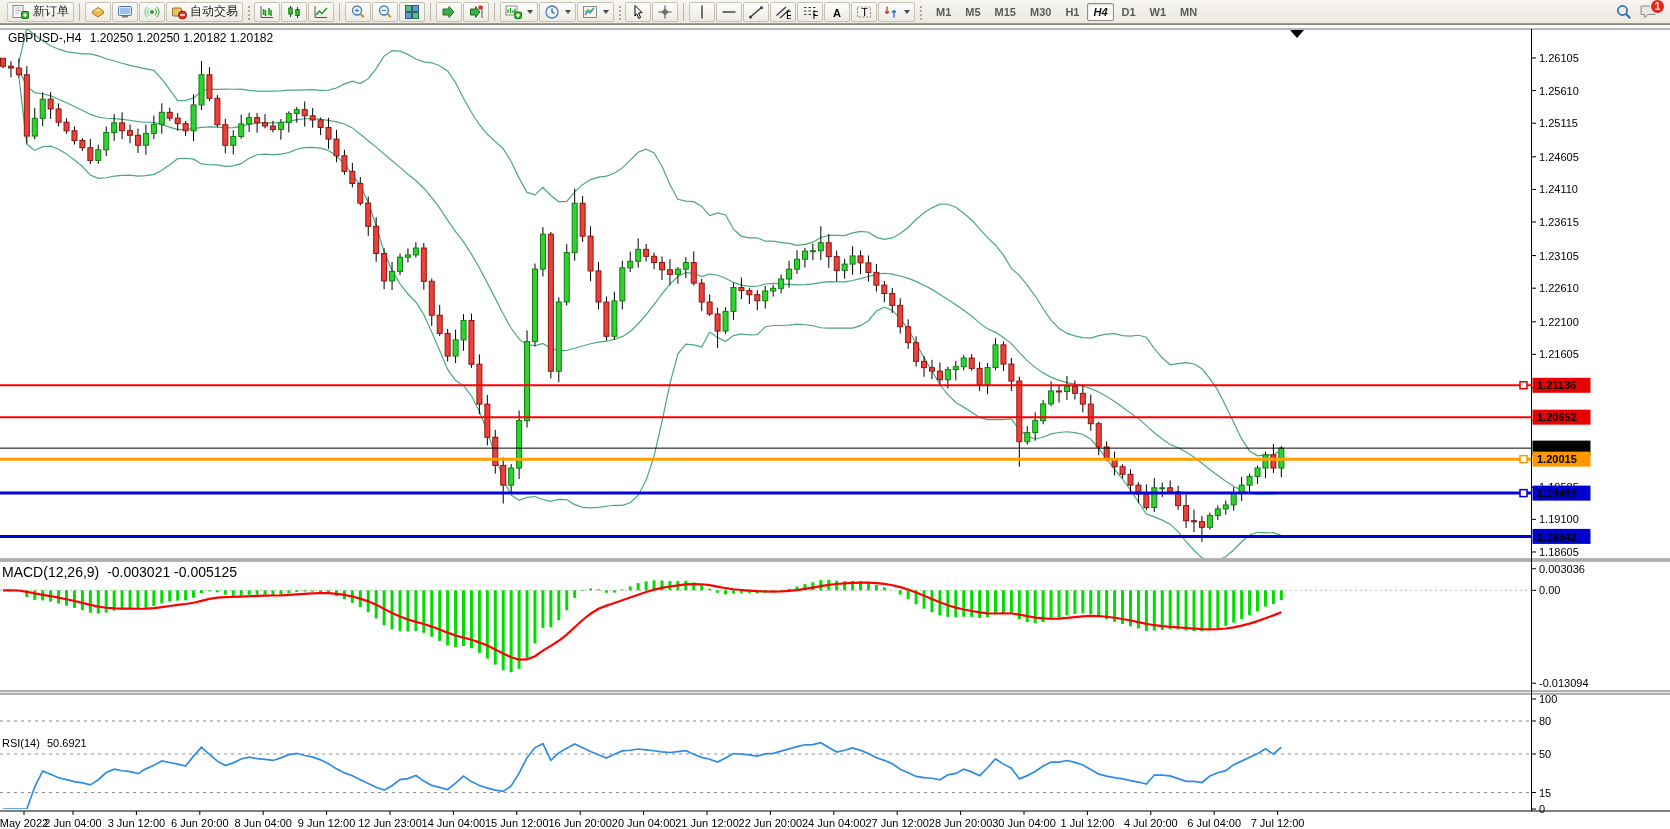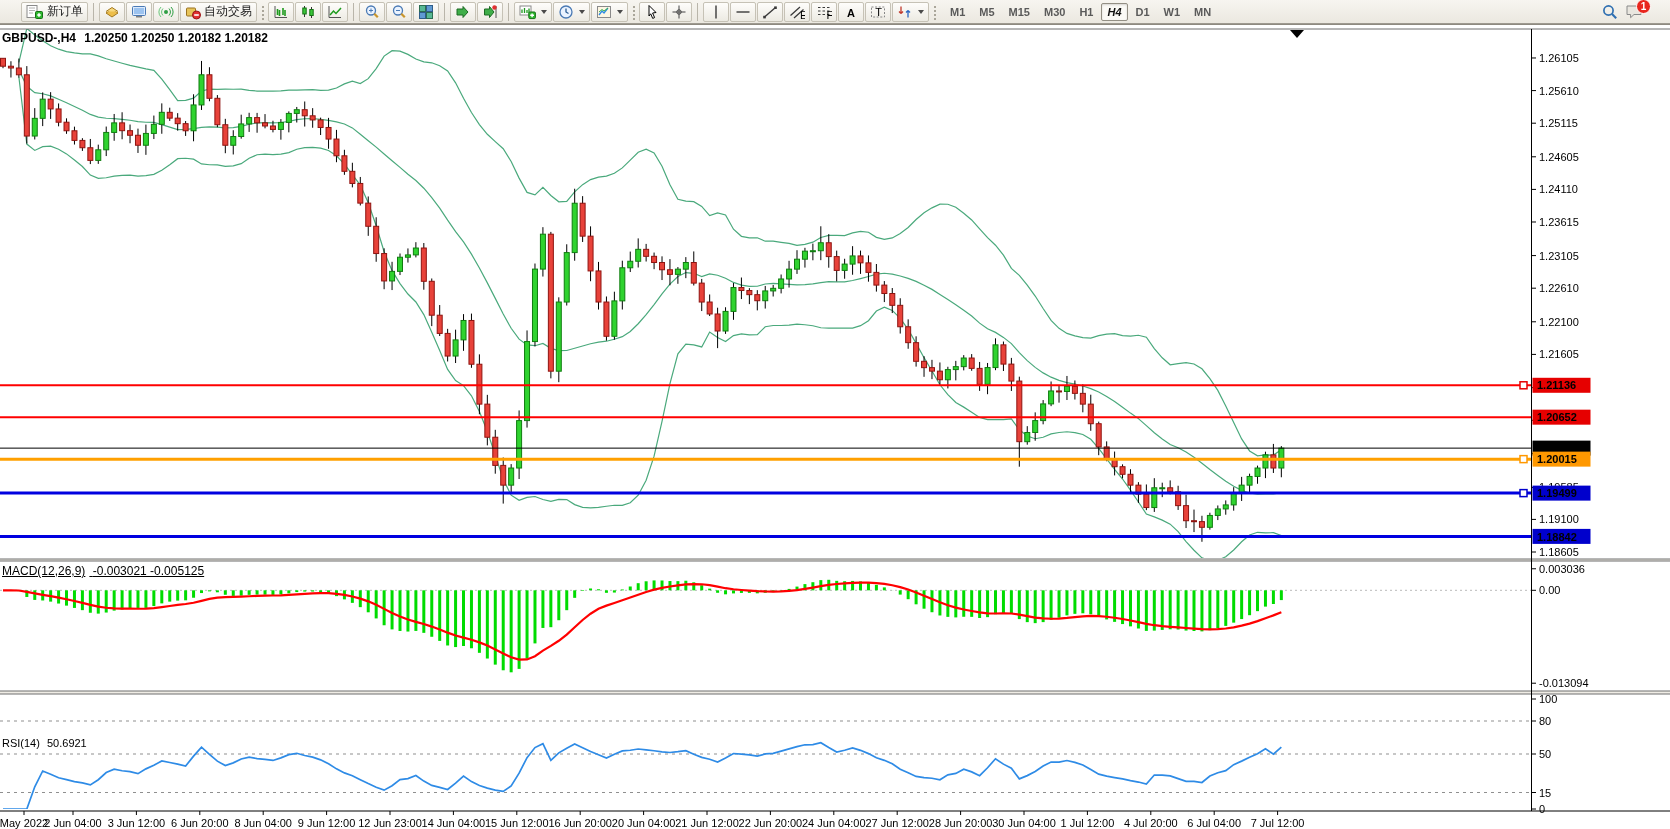--- a/index.html
+++ b/index.html
@@ -1,42 +1,42 @@
 <!DOCTYPE html>
 <html><head>
 <meta charset="utf-8">
 <style>
   html,body{margin:0;padding:0;background:#fff;font-family:"Liberation Sans",sans-serif;}
   body{width:1670px;height:829px;overflow:hidden;position:relative;}
 
   
   #toolbar{position:absolute;top:0;left:0;width:1670px;height:24px;background:linear-gradient(#f7f5f0,#ebe8e0);
-    border-bottom:1px solid #9e9a90;display:flex;align-items:center;padding:0 21px;box-sizing:border-box;gap:1px;}
+    border-bottom:1px solid #9e9a90;display:flex;align-items:center;padding:0 7px;box-sizing:border-box;gap:1px;}
   .tbtn{height:20px;min-width:24px;display:inline-flex;align-items:center;justify-content:center;gap:3px;
     border:1px solid #c6c2b6;border-radius:2px;background:linear-gradient(#fefdfb,#eceae2);
     font-size:12px;color:#222;padding:0 4px;box-sizing:border-box;cursor:default;}
   .tbtn svg{display:block;}
   .tsep{width:1px;height:18px;background:#b9b5aa;margin:0 4px;flex:0 0 auto;}
   .thandle{width:5px;height:16px;margin:0 2px;flex:0 0 auto;
     background-image:radial-gradient(#aaa69a 1px,transparent 1.1px);background-size:4px 4px;background-position:1px 1px;}
   .caret{width:0;height:0;border-left:3px solid transparent;border-right:3px solid transparent;border-top:4px solid #4a4a4a;margin-left:2px;}
   #tf-group{display:flex;align-items:center;gap:2px;margin-left:4px;}
   .tf-btn{font-size:11px;font-weight:bold;color:#5a5a5a;padding:2px 5px;border:1px solid transparent;border-radius:2px;}
   .tf-btn.active{background:#fbfaf6;border:1px solid #938f84;box-shadow:inset 0 1px 2px rgba(0,0,0,.15);color:#111;font-style:italic;}
   #tb-right{margin-left:auto;display:flex;align-items:center;gap:6px;padding-right:4px;}
   .flatbtn{border:none;background:transparent;position:relative;display:inline-flex;align-items:center;}
   #notif-badge{position:absolute;top:-4px;right:-6px;background:#e8261d;color:#fff;font-size:10px;font-weight:bold;
     border-radius:50%;width:13px;height:13px;display:flex;align-items:center;justify-content:center;border:1px solid #fff;}
 
   
   #chart{position:absolute;top:24px;left:0;width:1670px;height:805px;background:#fff;border-top:1px solid #8e8a80;}
   #csvg{position:absolute;top:0;left:0;}
-  #symbol-title{position:absolute;top:6px;left:2px;font-size:12px;font-weight:bold;color:#000;white-space:nowrap;}
+  #symbol-title{position:absolute;top:6px;left:8px;font-size:12px;font-weight:normal;color:#000;white-space:nowrap;}
   #symbol-title span{margin-right:5px;}
-  #macd-label{position:absolute;top:539px;left:2px;font-size:12px;color:#000;white-space:nowrap;text-decoration:underline;}
+  #macd-label{position:absolute;top:539px;left:2px;font-size:14px;color:#000;white-space:nowrap;}
   #rsi-label{position:absolute;top:712px;left:2px;font-size:11px;color:#000;white-space:nowrap;}
   #macd-label span,#rsi-label span{margin-right:4px;}
   svg text{font-family:"Liberation Sans",sans-serif;font-size:11px;fill:#000;}
 </style>
 </head>
 <body>
 
 <div id="toolbar">
   <div class="tbtn">
     <svg width="18" height="16" viewBox="0 0 18 16">

